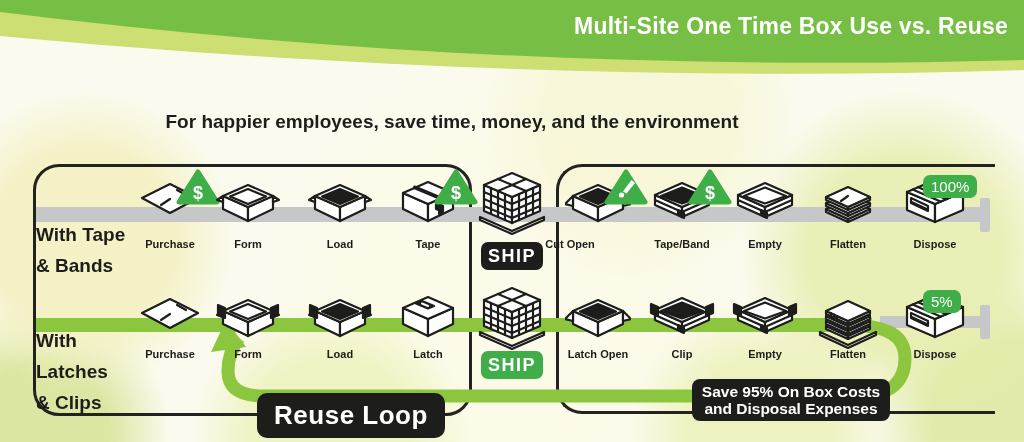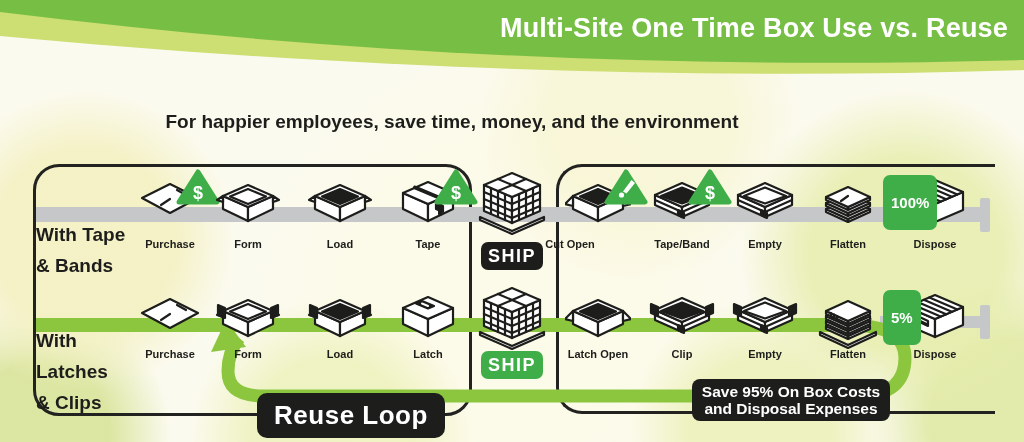--- a/index.html
+++ b/index.html
@@ -13,21 +13,21 @@
       radial-gradient(circle at 330px 440px, rgba(238,242,190,.9) 0 80px, rgba(238,242,190,0) 140px),
       radial-gradient(circle at 640px 120px, rgba(248,246,214,.9) 0 90px, rgba(248,246,214,0) 160px),
       radial-gradient(circle at 905px 255px, rgba(230,237,172,.85) 0 95px, rgba(230,237,172,0) 165px),
       radial-gradient(circle at 1010px 420px, rgba(222,232,160,.85) 0 80px, rgba(222,232,160,0) 140px),
       radial-gradient(circle at 760px 430px, rgba(235,240,180,.8) 0 70px, rgba(235,240,180,0) 130px),
       radial-gradient(circle at 500px 300px, rgba(252,250,232,1) 0 140px, rgba(252,250,232,0) 240px);
   }
   .abs{position:absolute;}
   #banner-svg{left:0;top:0;}
   #main-title{
-    right:16px;top:13px;color:#ffffff;font-size:27px;font-weight:bold;letter-spacing:.2px;
+    right:16px;top:13px;color:#ffffff;font-size:23px;font-weight:bold;letter-spacing:.2px;
   }
   #subtitle{
     left:0;top:111px;width:904px;text-align:center;color:#1d1d1b;font-size:19px;font-weight:bold;
   }
   .phase-outline{
     border:3px solid #222221;border-radius:26px;background:transparent;
   }
   #outline-onsite{left:33px;top:164px;width:433px;height:246px;}
   #outline-remote{
     left:556px;top:164px;width:436px;height:244px;
@@ -38,22 +38,22 @@
   .end-cap{background:#c6c7c8;width:10px;height:34px;border-radius:2px;}
   .side-label{color:#1d1d1b;font-size:19px;font-weight:bold;line-height:31px;white-space:pre-line;}
   .step-label{color:#1d1d1b;font-size:11px;font-weight:bold;text-align:center;width:120px;}
   .ship-badge{
     color:#fff;font-size:18px;font-weight:bold;letter-spacing:1.5px;text-align:center;
     width:62px;height:28px;line-height:28px;border-radius:7px;
   }
   .ship-black{background:#1d1d1b;}
   .ship-green{background:#3fae49;}
   .pct-badge{
-    background:#3fae49;color:#fff;font-size:15px;font-weight:bold;
-    padding:19px 8px;border-radius:7px;
+    background:#3fae49;color:#fff;font-size:15px;font-weight:normal;
+    padding:3px 8px;border-radius:7px;margin-left:40px;
   }
   .black-badge{
     background:#1d1d1b;color:#fff;font-weight:bold;text-align:center;border-radius:10px;
   }
   #reuse-loop-badge{
     left:257px;top:376px;width:188px;height:45px;line-height:45px;font-size:26px;letter-spacing:.5px;margin-top:17px;
   }
   #save-badge{
     left:692px;top:379px;width:198px;padding:4px 0;font-size:15.5px;line-height:17px;border-radius:8px;
   }

